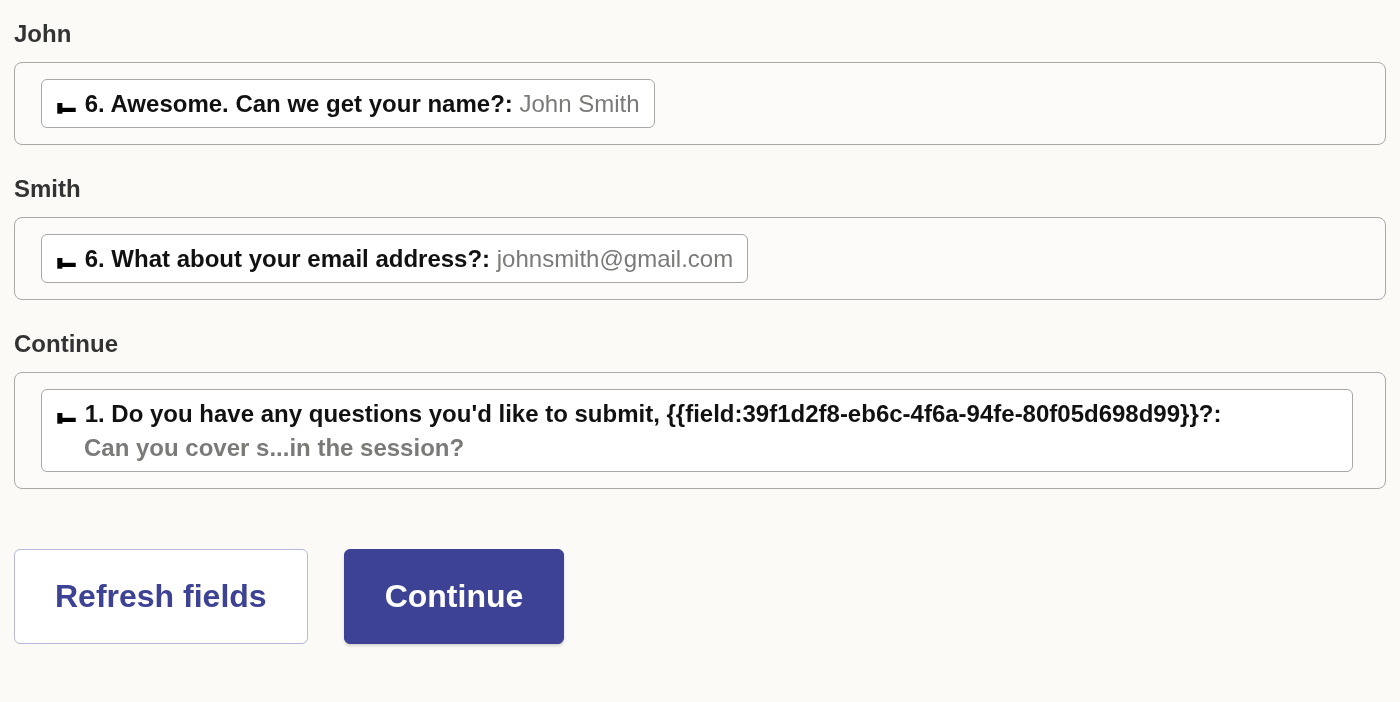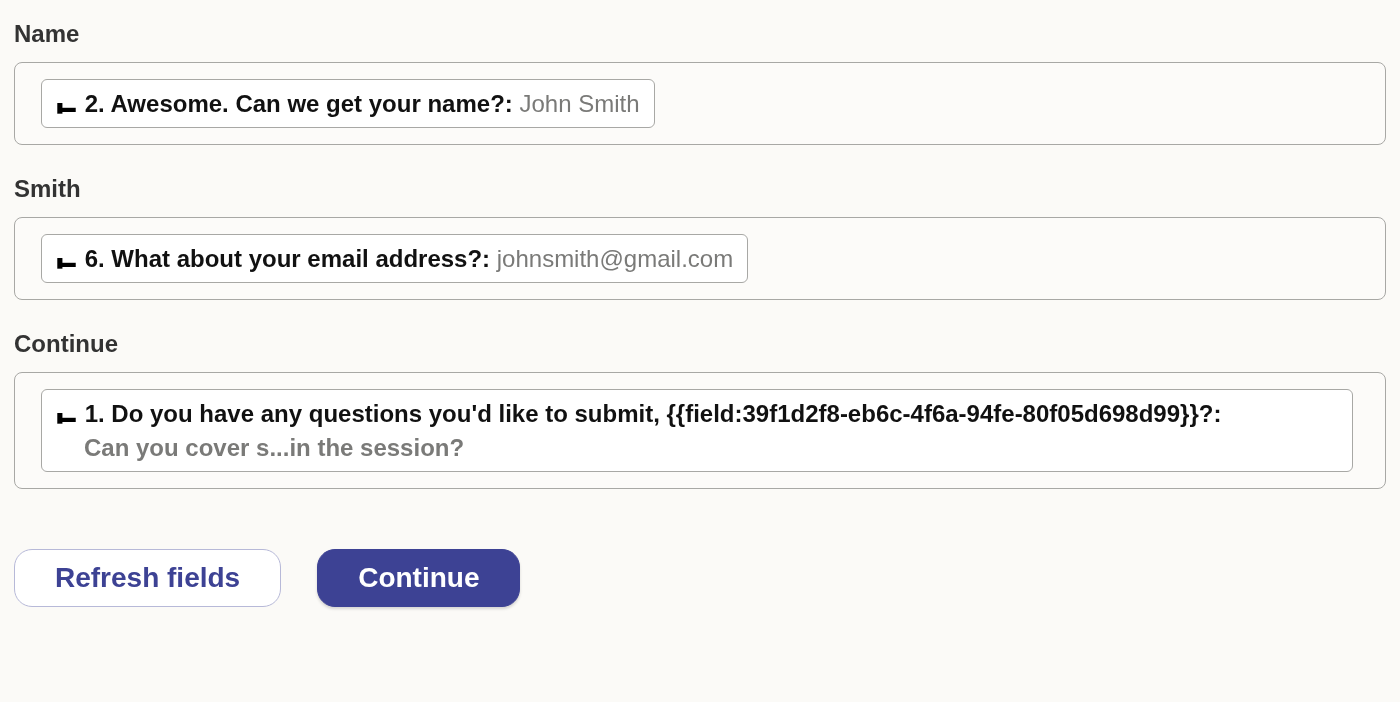--- a/index.html
+++ b/index.html
@@ -76,24 +76,24 @@
     font-weight: 700;
     padding-left: 28px;
     padding-top: 2px;
   }
   .buttons {
     display: flex;
     gap: 36px;
     margin-top: 60px;
   }
   .btn {
-    font-size: 28px;
+    font-size: 32px;
     font-weight: 700;
-    padding: 12px 40px;
-    border-radius: 18px;
+    padding: 28px 40px;
+    border-radius: 6px;
     cursor: pointer;
     font-family: inherit;
   }
   .btn-secondary {
     background: var(--field-bg);
     color: var(--primary);
     border: 1px solid #b7b9d8;
   }
   .btn-primary {
     background: var(--primary);
@@ -101,26 +101,26 @@
     border: 1px solid var(--primary);
     box-shadow: 0 2px 3px rgba(0,0,0,0.15);
   }
 </style>
 </head>
 <body>
 
 <div class="page">
 
   <div class="form-group">
-    <label class="form-label">Name</label>
+    <label class="form-label">John</label>
     <div class="outer-field">
       <div class="field-chip">
         <span class="chip-line">
           <span class="chip-icon">▮▬</span>
-          <span class="chip-question">2. Awesome. Can we get your name?: </span><span class="chip-value">John Smith</span>
+          <span class="chip-question">6. Awesome. Can we get your name?: </span><span class="chip-value">John Smith</span>
         </span>
       </div>
     </div>
   </div>
 
   <div class="form-group">
     <label class="form-label">Smith</label>
     <div class="outer-field">
       <div class="field-chip">
         <span class="chip-line">

